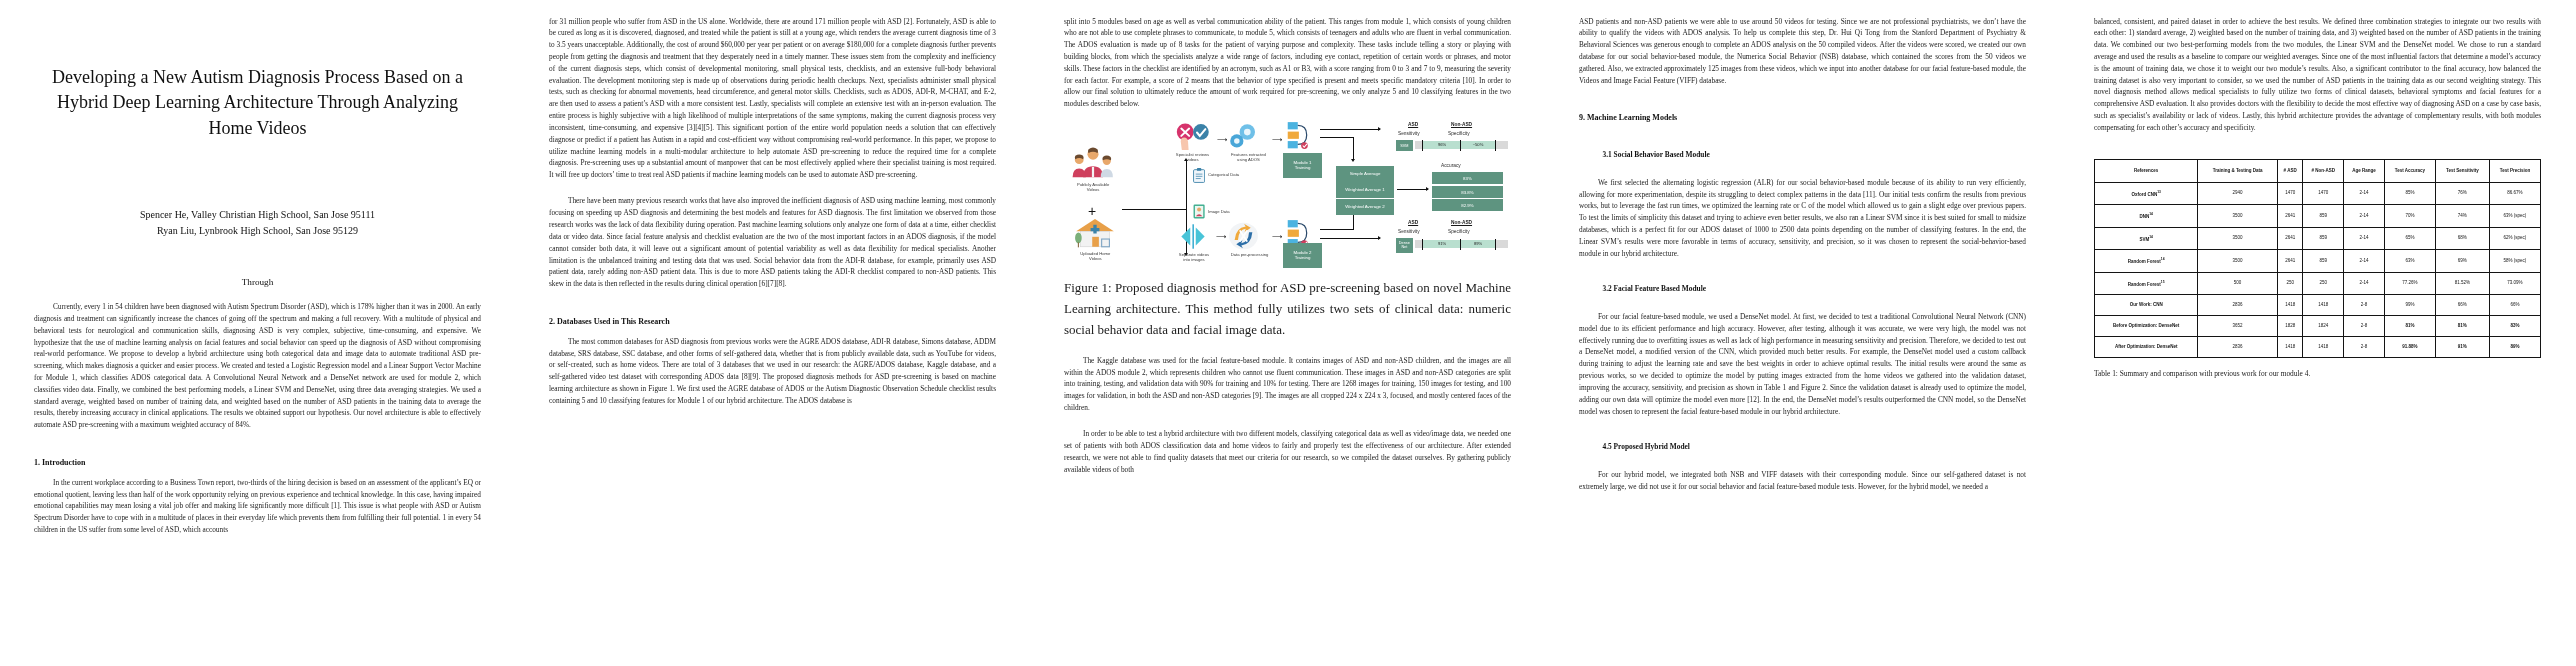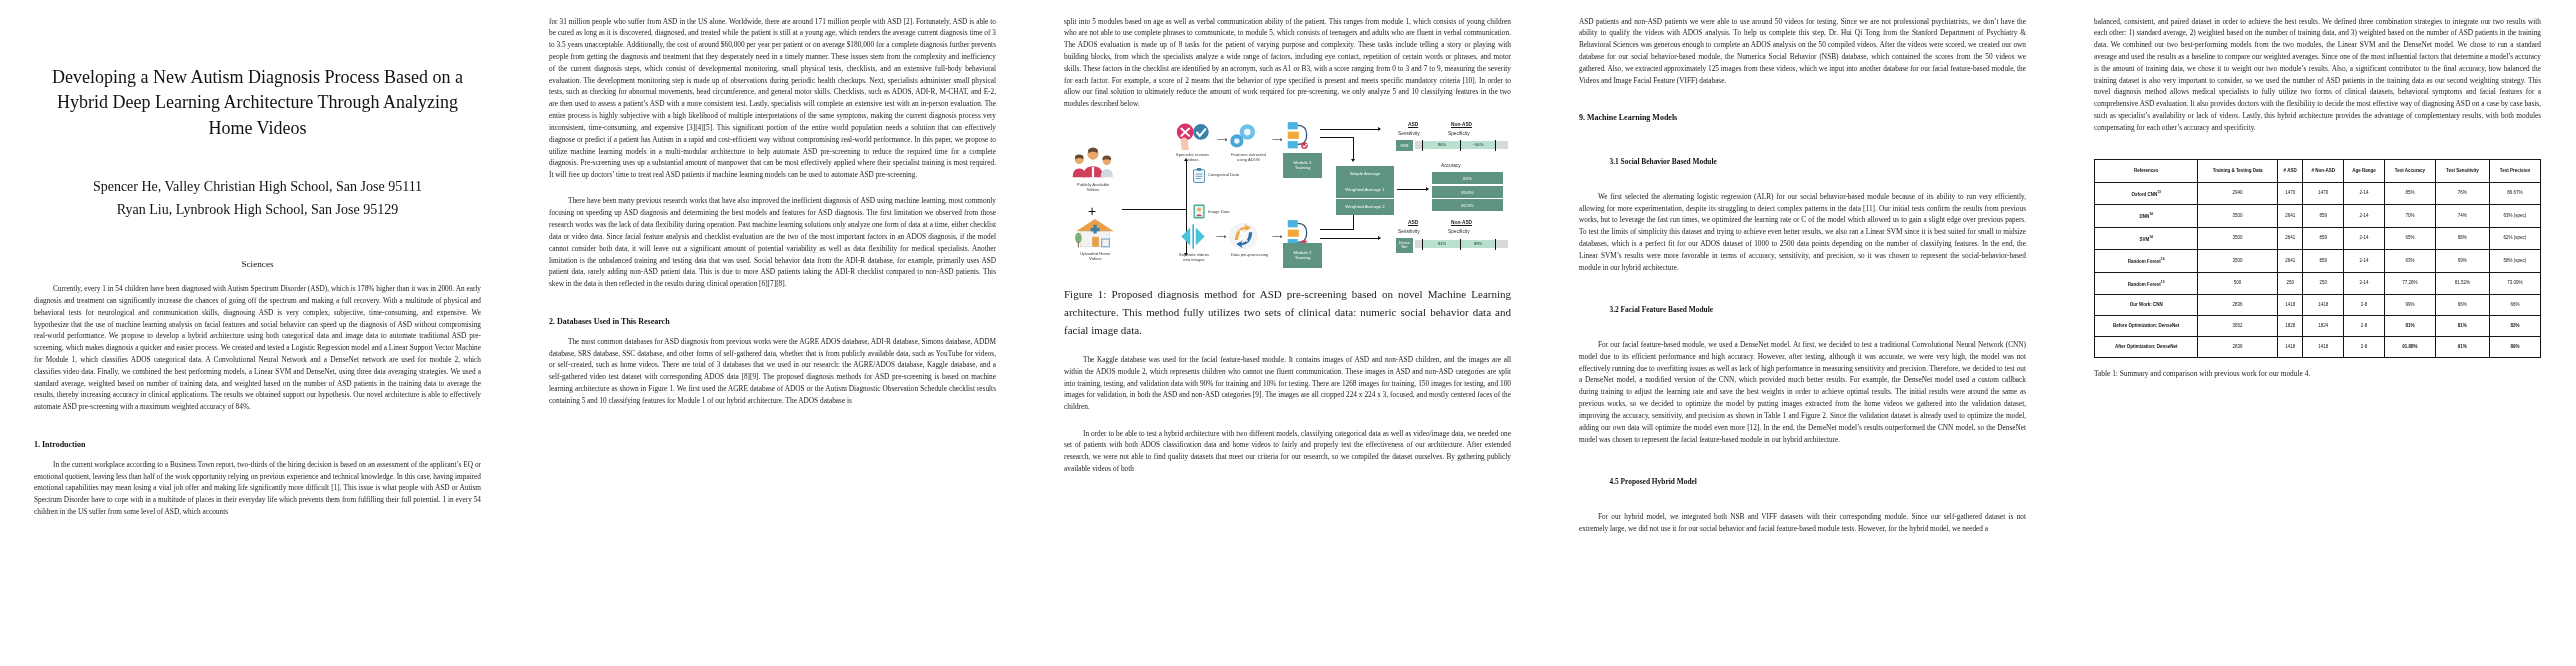--- a/index.html
+++ b/index.html
@@ -33,23 +33,23 @@
   .title {
     text-align: center;
     font-size: 18px;
     line-height: 1.42;
     margin: 49px 4.4px 0 4.4px;
     color: #111;
     font-weight: 400;
   }
   .authors {
     text-align: center;
-    font-size: 14px;
+    font-size: 10px;
     line-height: 1.62;
-    margin-top: 35px;
+    margin-top: 66px;
     color: #111;
   }
   .abstract-head {
     text-align: center;
     font-size: 9.2px;
     margin-top: 37px;
     color: #111;
   }
   p.para {
     margin: 0 0 0 0;
@@ -63,30 +63,30 @@
   h2.sect {
     font-size: 8px;
     font-weight: bold;
     margin: 0 0 0 0;
     padding-left: 0;
     color: #111;
   }
   h3.subsect {
     font-size: 7.4px;
     font-weight: bold;
-    margin: 16px;
+    margin: 9px;
     padding-left: 14.5px;
     color: #111;
   }
   .fig-wrap { margin: 10px 0 0 0; }
   .fig-caption {
-    font-size: 11px;
+    font-size: 13px;
     line-height: 1.62;
     text-align: justify;
-    margin-top: 20px;
+    margin-top: 11px;
     color: #1b1b1b;
   }
   .tbl-caption {
     font-size: 7.4px;
     line-height: 1.6;
     margin-top: 10px;
     color: #1b1b1b;
   }
 
   
@@ -217,21 +217,21 @@
 <body>
 
 <div class="sheet">
 
   <div class="page">
     <h1 class="title">Developing a New Autism Diagnosis Process Based on a Hybrid Deep Learning Architecture Through Analyzing Home Videos</h1>
     <div class="authors">
       <div>Spencer He, Valley Christian High School, San Jose 95111</div>
       <div>Ryan Liu, Lynbrook High School, San Jose 95129</div>
     </div>
-    <div class="abstract-head">Sciences</div>
+    <div class="abstract-head">Through</div>
     <div class="gap-m"></div>
     <div class="col-body">
       <p class="para">Currently, every 1 in 54 children have been diagnosed with Autism Spectrum Disorder (ASD), which is 178% higher than it was in 2000. An early diagnosis and treatment can significantly increase the chances of going off the spectrum and making a full recovery. With a multitude of physical and behavioral tests for neurological and communication skills, diagnosing ASD is very complex, subjective, time-consuming, and expensive. We hypothesize that the use of machine learning analysis on facial features and social behavior can speed up the diagnosis of ASD without compromising real-world performance. We propose to develop a hybrid architecture using both categorical data and image data to automate traditional ASD pre-screening, which makes diagnosis a quicker and easier process. We created and tested a Logistic Regression model and a Linear Support Vector Machine for Module 1, which classifies ADOS categorical data. A Convolutional Neural Network and a DenseNet network are used for module 2, which classifies video data. Finally, we combined the best performing models, a Linear SVM and DenseNet, using three data averaging strategies. We used a standard average, weighted based on number of training data, and weighted based on the number of ASD patients in the training data to average the results, thereby increasing accuracy in clinical applications. The results we obtained support our hypothesis. Our novel architecture is able to effectively automate ASD pre-screening with a maximum weighted accuracy of 84%.</p>
       <div class="gap-l"></div>
       <h2 class="sect">1.  Introduction</h2>
       <div class="gap-s"></div>
       <p class="para">In the current workplace according to a Business Town report, two-thirds of the hiring decision is based on an assessment of the applicant’s EQ or emotional quotient, leaving less than half of the work opportunity relying on previous experience and technical knowledge. In this case, having impaired emotional capabilities may mean losing a vital job offer and making life significantly more difficult [1]. This issue is what people with ASD or Autism Spectrum Disorder have to cope with in a multitude of places in their everyday life which prevents them from fulfilling their full potential. 1 in every 54 children in the US suffer from some level of ASD, which accounts</p>
     </div>
   </div>
 

